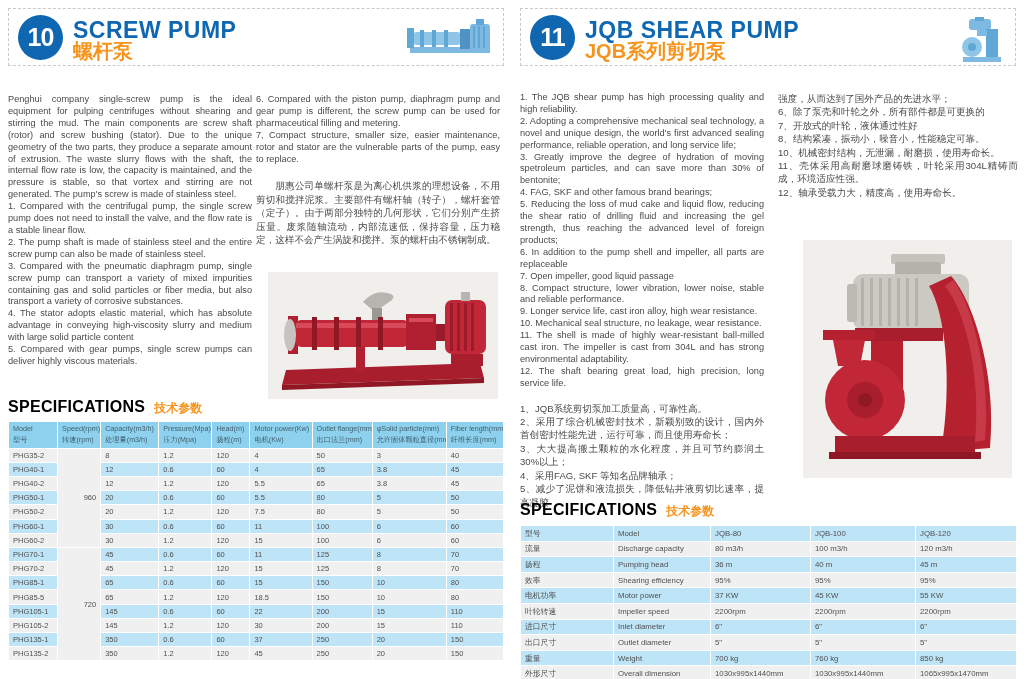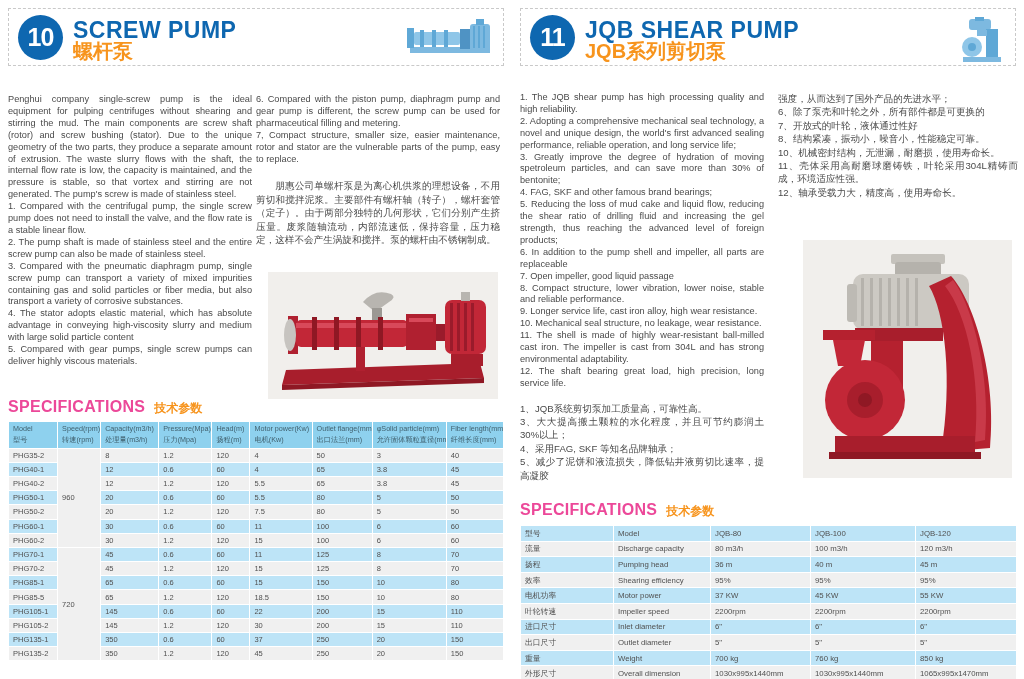--- a/index.html
+++ b/index.html
@@ -20,33 +20,33 @@
 
   .txt-col { position:absolute; width:244px; font-size:9.2px; line-height:11.9px;
     color:#4a4a4a; text-align:justify; }
   .txt-col p { margin:0; }
   .cn-text { font-size:9.6px; line-height:13.4px; }
   .cn-para { margin-top:14px !important; text-indent:2em; font-size:9.6px; line-height:13.4px; }
   .cn-list { margin-top:12px; }
   .photo { position:absolute; background:#f1efec; }
 
   .spec-heading { position:absolute; }
-  .spec-en { color:#ec4899; font-weight:bold; font-size:16px; letter-spacing:0.3px; }
+  .spec-en { color:#000000; font-weight:bold; font-size:16px; letter-spacing:0.3px; }
   .spec-cn { color:#f7941d; font-weight:bold; font-size:12px; margin-left:9px; }
 
   table.spec-table { position:absolute; border-collapse:separate; border-spacing:1px;
     table-layout:fixed; }
   .spec-table th { background:#8ed1ee; color:#40616f; font-weight:normal; font-size:7.2px;
     text-align:left; padding:2px 4px; line-height:1.5; overflow:hidden; white-space:nowrap; }
   .spec-table td { font-size:7.5px; color:#505050; padding:0 4px; height:13.2px;
     overflow:hidden; white-space:nowrap; }
   #shear-table td { height:14.6px; font-size:7.8px; }
   .row-gray td { background:#f0f0f0; }
   .row-blue td { background:#bde4f7; }
-  td.speed-cell { background:#f0f0f0 !important; text-align:left; vertical-align:middle; }
+  td.speed-cell { background:#f0f0f0 !important; text-align:right; vertical-align:middle; }
 </style>
 </head>
 <body>
 
 <div class="half" id="left-half">
 
   <div class="hdr-box">
     <div class="badge">10</div>
     <div class="titles">
       <div class="title-en">SCREW PUMP</div>
@@ -361,20 +361,21 @@
         <p>6. In addition to the pump shell and impeller, all parts are replaceable</p>
         <p>7. Open impeller, good liquid passage</p>
         <p>8. Compact structure, lower vibration, lower noise, stable and reliable performance.</p>
         <p>9. Longer service life, cast iron alloy, high wear resistance.</p>
         <p>10. Mechanical seal structure, no leakage, wear resistance.</p>
         <p>11. The shell is made of highly wear-resistant ball-milled cast iron. The impeller is cast from 304L and has strong environmental adaptability.</p>
         <p>12. The shaft bearing great load, high precision, long service life.</p>
       </div>
     <div class="cn-list cn-text">
         <p>1、JQB系统剪切泵加工质量高，可靠性高。</p>
+        <p>2、采用了综合机械密封技术，新颖别致的设计，国内外首创密封性能先进，运行可靠，而且使用寿命长；</p>
         <p>3、大大提高搬土颗粒的水化程度，并且可节约膨润土30%以上；</p>
         <p>4、采用FAG, SKF 等知名品牌轴承；</p>
         <p>5、减少了泥饼和液流损失，降低钻井液剪切比速率，提高凝胶</p>
       </div>
   </div>
 
   <div class="txt-col cn-text" style="left:266px; top:92px; width:240px;">
     <div>
         <p>强度，从而达到了国外产品的先进水平；</p>
         <p>6、除了泵壳和叶轮之外，所有部件都是可更换的</p>

